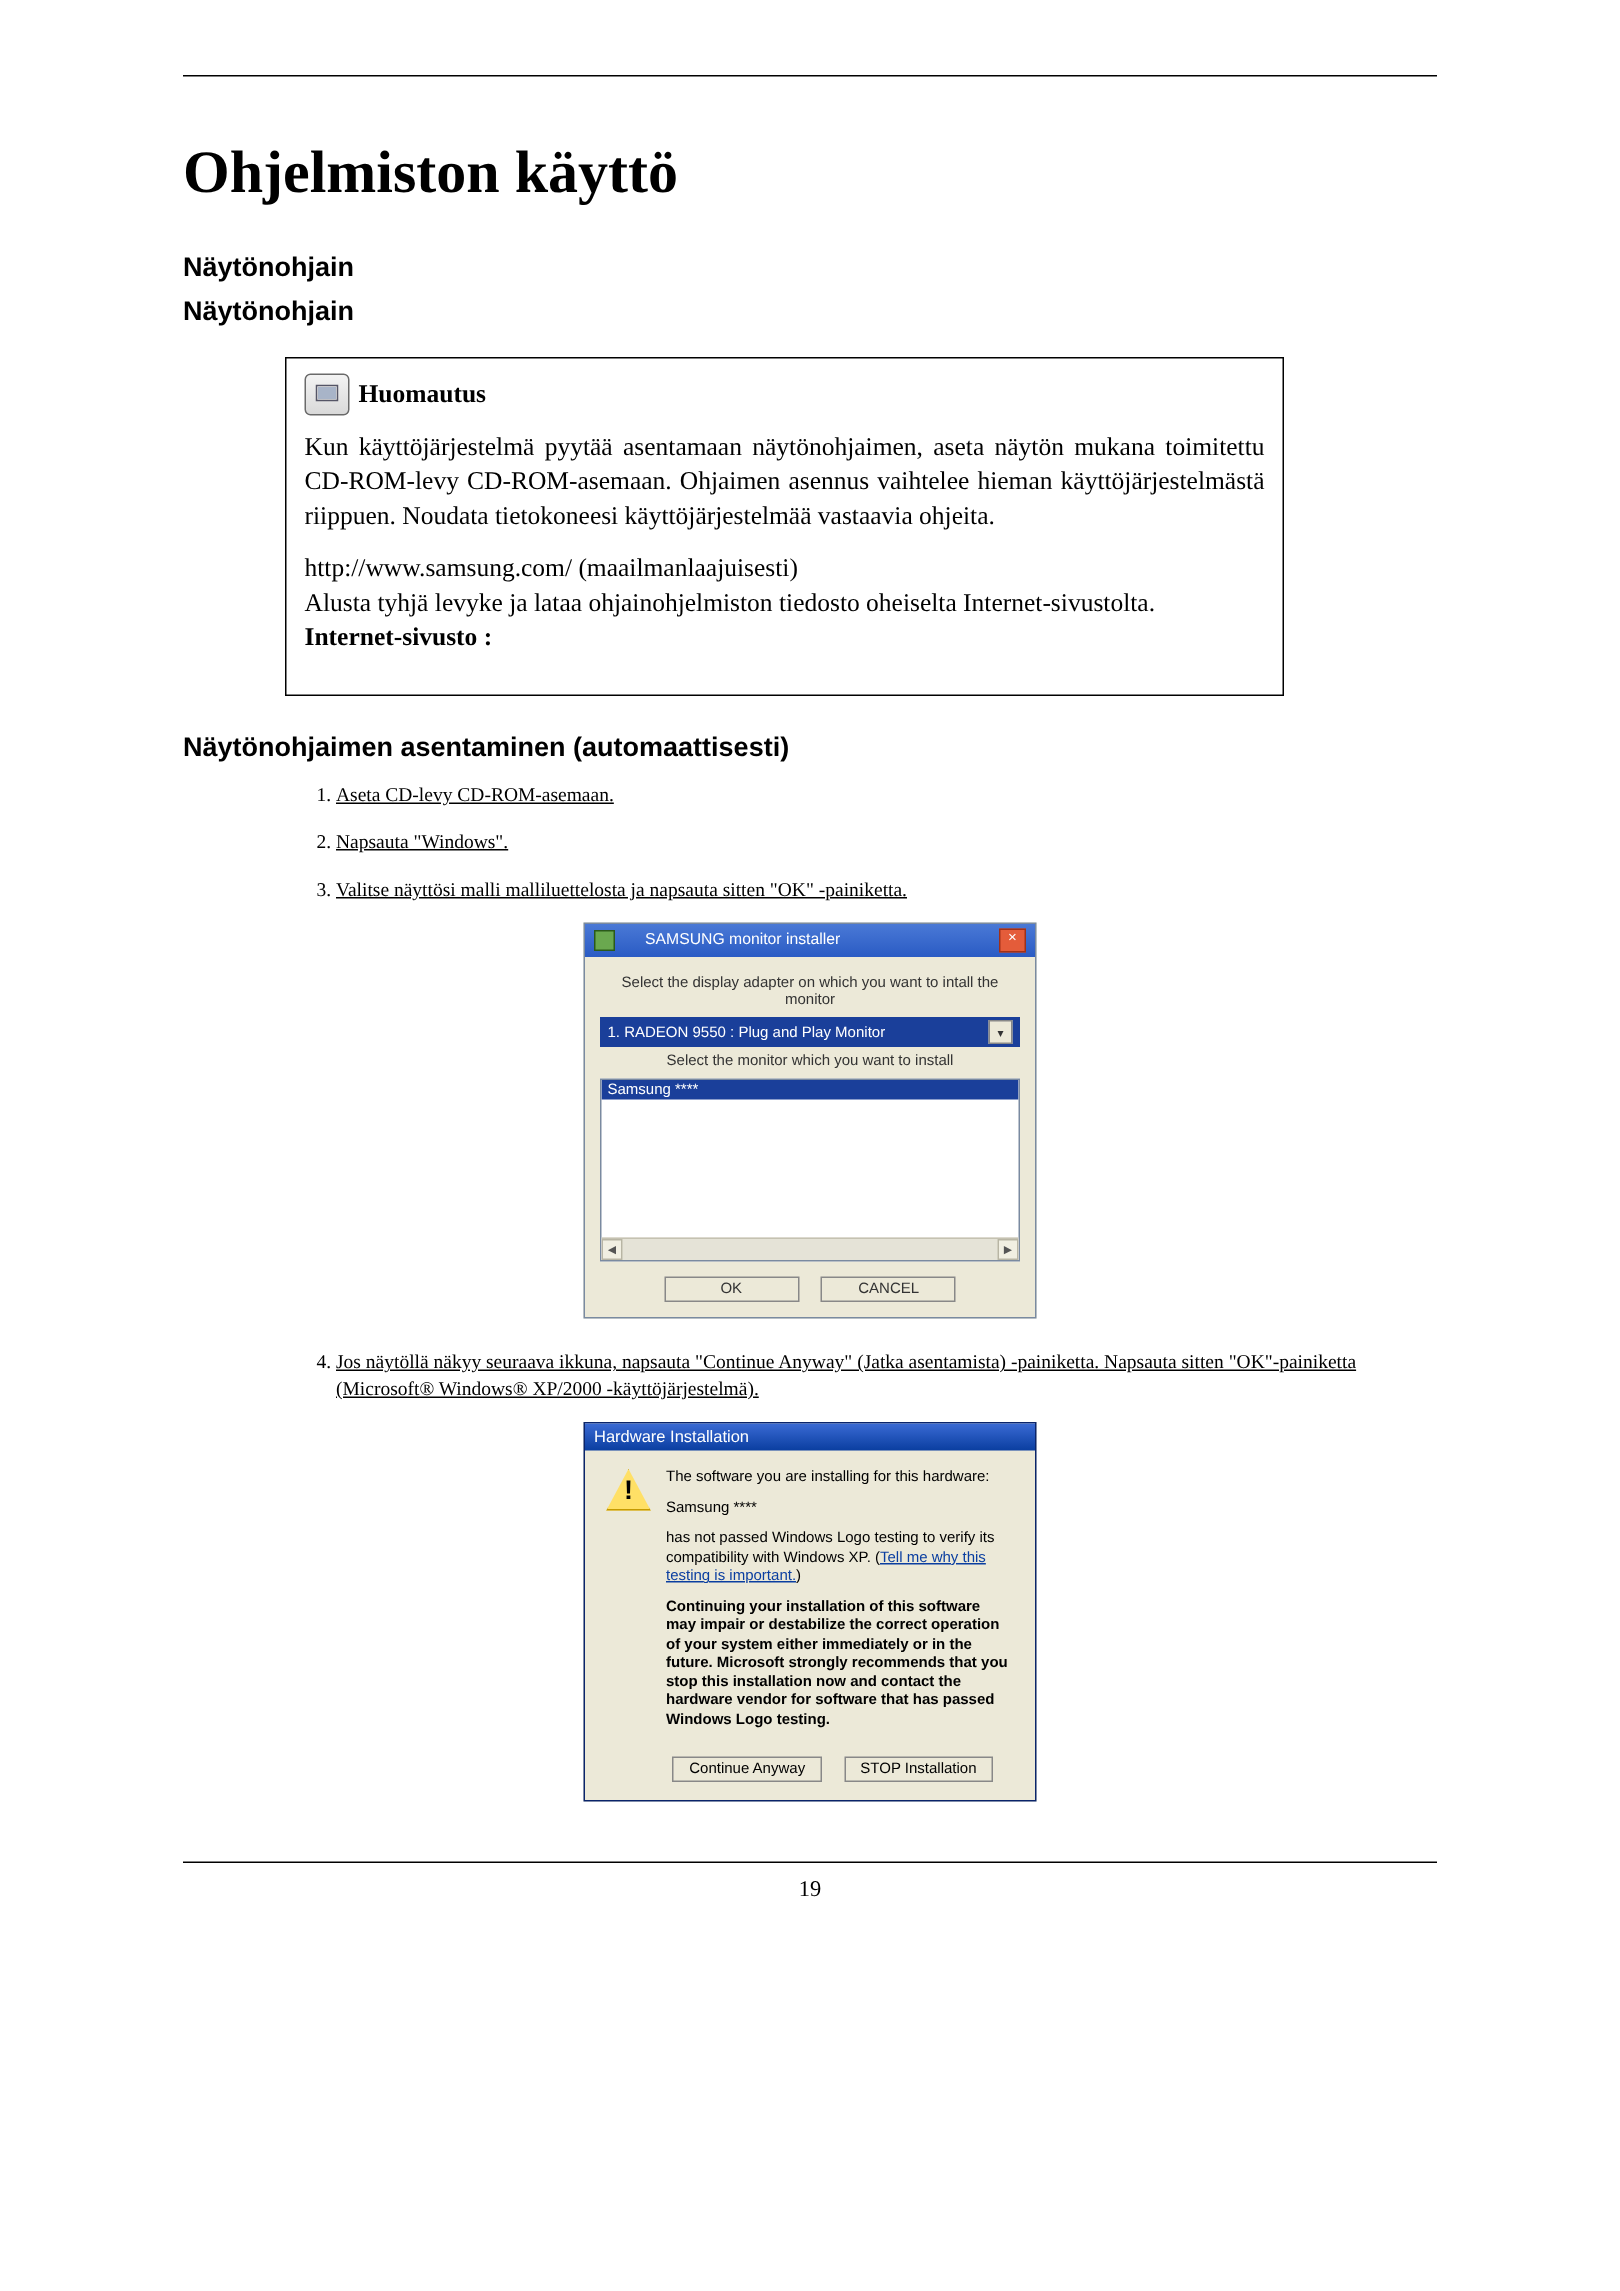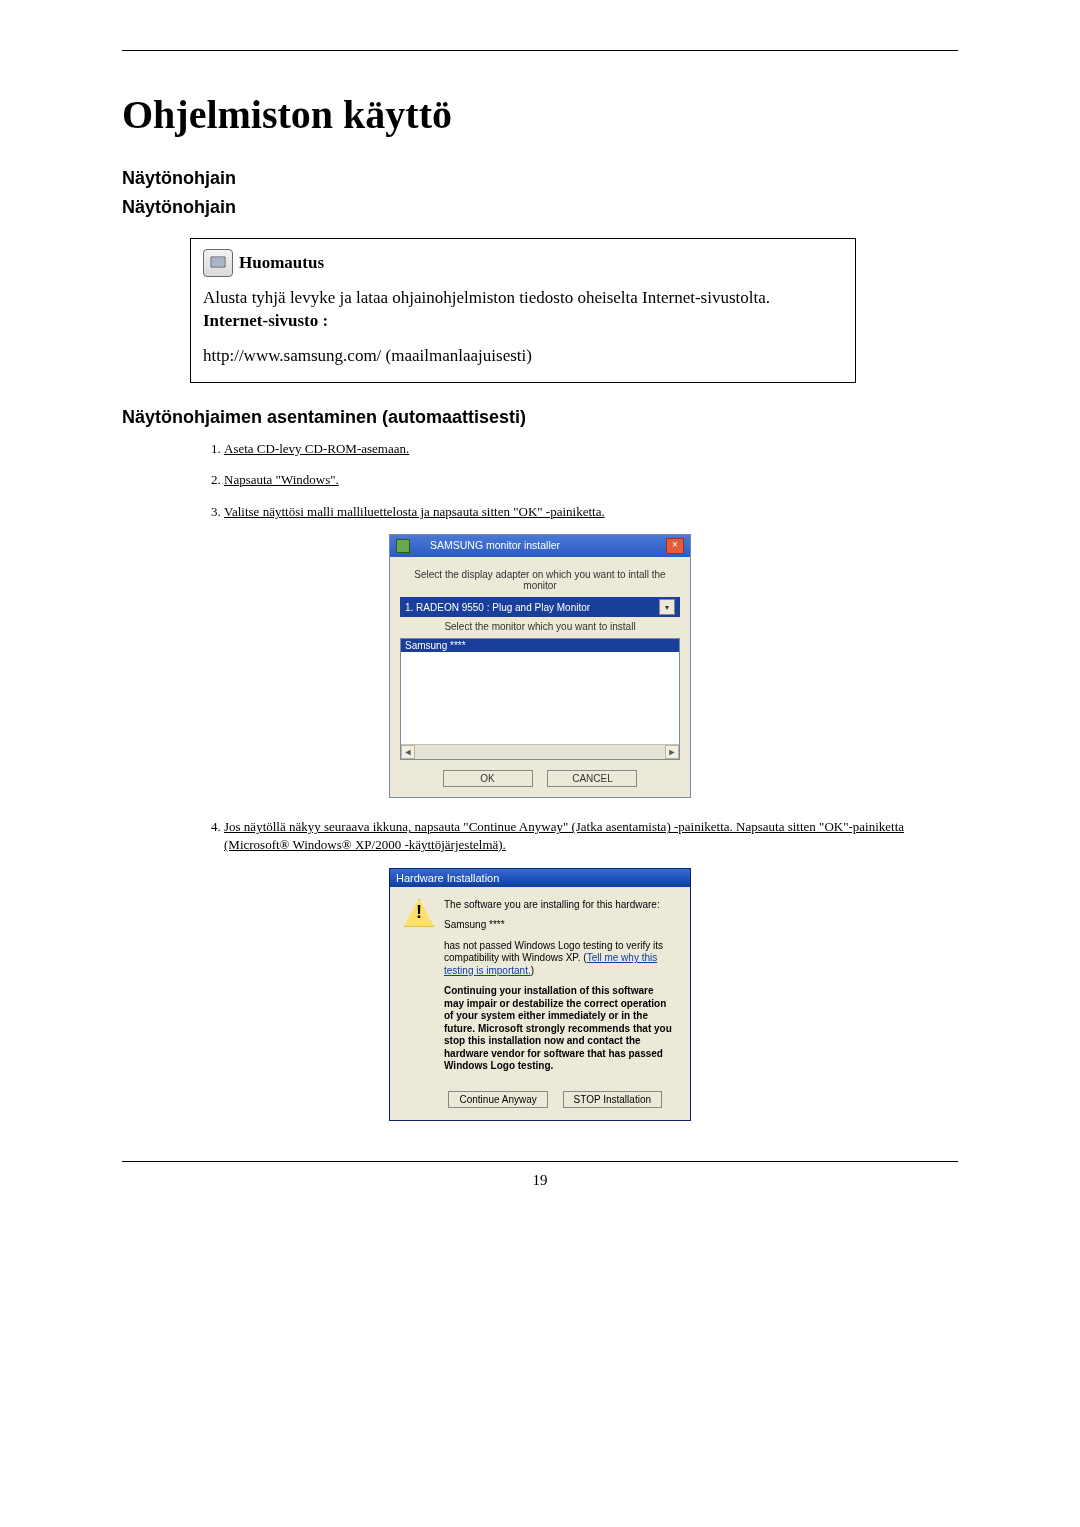--- a/index.html
+++ b/index.html
@@ -206,25 +206,26 @@
   <div class="note-box">
     <div class="note-header">
       <span class="note-icon">
         <svg width="18" height="16" viewBox="0 0 18 16">
             <path d="M2 2 L16 2 L16 12 L2 12 Z" fill="none" stroke="#556" stroke-width="1"></path>
             <path d="M3 3 L15 3 L15 11 L3 11 Z" fill="#a8b4c8"></path>
           </svg>
       </span>
       <span class="note-label">Huomautus</span>
     </div>
+    <p class="note-text">Kun käyttöjärjestelmä pyytää asentamaan näytönohjaimen, aseta näytön mukana toimitettu CD-ROM-levy CD-ROM-asemaan. Ohjaimen asennus vaihtelee hieman käyttöjärjestelmästä riippuen. Noudata tietokoneesi käyttöjärjestelmää vastaavia ohjeita.</p>
+    <p class="note-text last">http://www.samsung.com/ (maailmanlaajuisesti)</p>
     <p class="note-text">
       <span>Alusta tyhjä levyke ja lataa ohjainohjelmiston tiedosto oheiselta Internet-sivustolta.</span><br>
       <span class="internet-label">Internet-sivusto :</span>
     </p>
-    <p class="note-text last">http://www.samsung.com/ (maailmanlaajuisesti)</p>
   </div>
 
   <h3 class="section-title">Näytönohjaimen asentaminen (automaattisesti)</h3>
 
   <ol class="steps">
     <li>Aseta CD-levy CD-ROM-asemaan.</li>
     <li>Napsauta "Windows".</li>
     <li>Valitse näyttösi malli malliluettelosta ja napsauta sitten "OK" -painiketta.</li>
   </ol>
 

